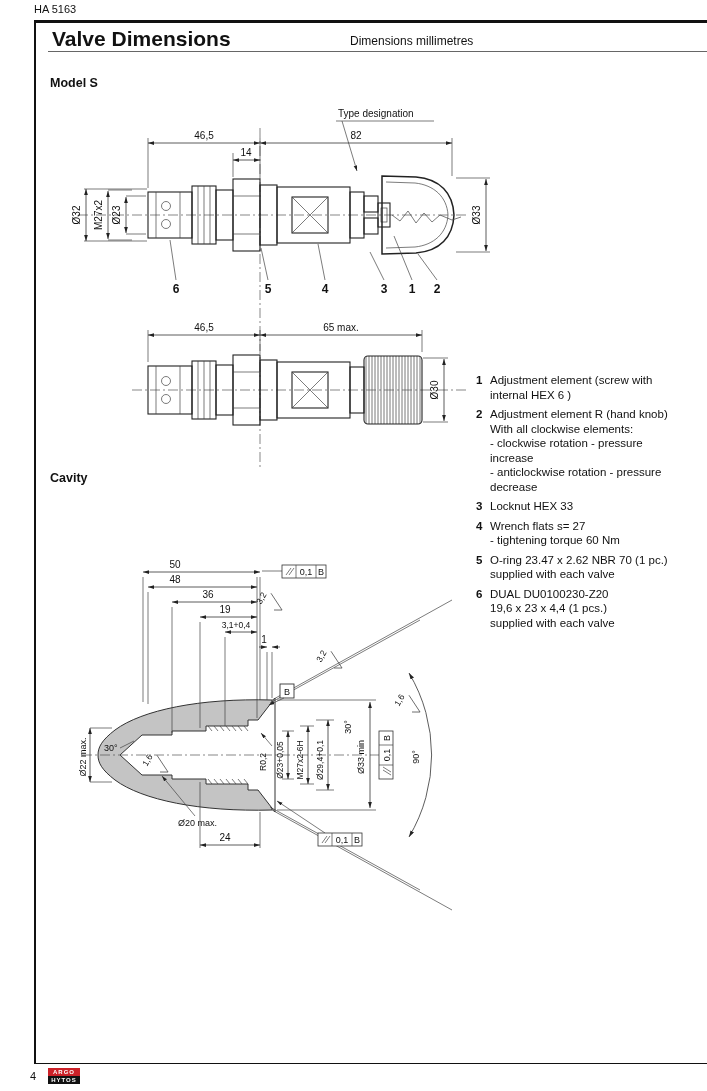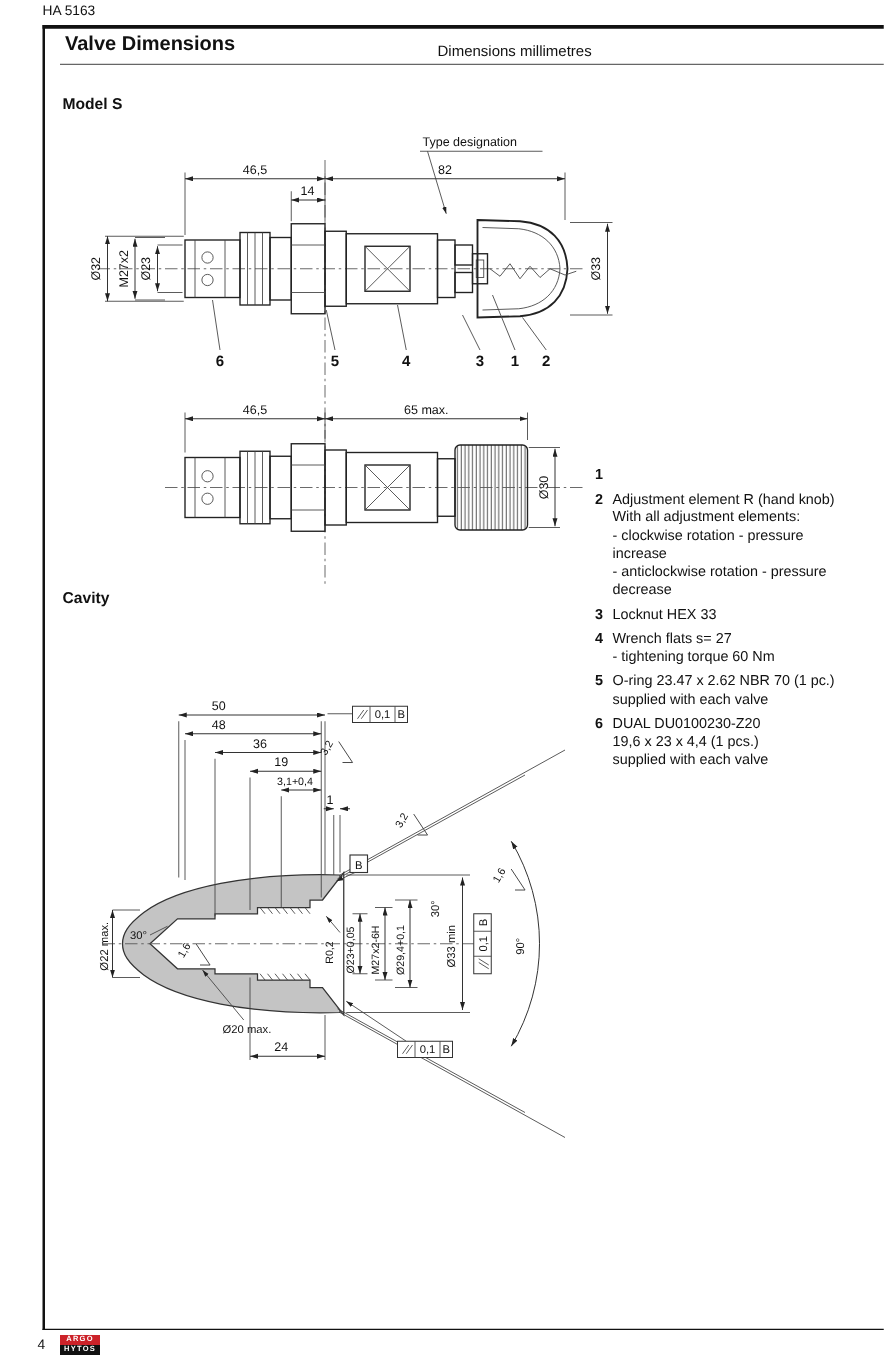--- a/index.html
+++ b/index.html
@@ -3,21 +3,21 @@
 <meta charset="utf-8">
 <style>
   html,body{margin:0;padding:0;background:#fff;}
   .page{position:relative;width:707px;height:1091px;background:#ffffff;
         font-family:"Liberation Sans",sans-serif;color:#111;overflow:hidden;margin-left:20px;}
   .abs{position:absolute;}
   .doc-number{left:14px;top:3px;font-size:11px;}
   .frame-top{left:14px;top:20px;width:679px;height:3px;background:#111;}
   .frame-left{left:14px;top:20px;width:2px;height:1044px;background:#111;}
   .frame-bottom{left:14px;top:1063px;width:679px;height:1px;background:#111;}
-  .page-title{left:32px;top:27px;font-size:16px;font-weight:bold;}
+  .page-title{left:32px;top:27px;font-size:21px;font-weight:bold;}
   .page-subtitle{left:330px;top:34px;font-size:12px;}
   .title-rule{left:28px;top:51px;width:664px;height:1px;background:#666;}
   .section-h{font-size:12.5px;font-weight:bold;text-align:center;}
   .model-s{left:30px;top:76px;}
   .cavity-h{left:30px;top:471px;}
   svg{position:absolute;left:0;}
   .svg-valve{top:0;}
   .svg-cavity{top:500px;}
   .ol{fill:none;stroke:#222;stroke-width:1.1;}
   .ol2{fill:none;stroke:#222;stroke-width:1.5;}
@@ -277,26 +277,30 @@
       <rect x="298" y="833" width="44" height="13" fill="#fff" stroke="#333" stroke-width="0.8"></rect>
       <path class="thin" d="M312,833 V846 M332,833 V846 M302,843 L307,836 M305,843 L310,836"></path>
       <text x="322" y="842.5" text-anchor="middle" class="dtxt9">0,1</text>
       <text x="337" y="842.5" text-anchor="middle" class="dtxt9">B</text>
     </g>
   </svg>
 
   <div class="abs legend">
     <div class="legend-item">
       <span class="num">1</span>
+      <div class="lines">
+        <div>Adjustment element (screw with</div>
+        <div>internal HEX 6 )</div>
+      </div>
     </div>
     <div class="legend-item">
       <span class="num">2</span>
       <div class="lines">
         <div>Adjustment element R (hand knob)</div>
-        <div>With all adjustment elements:</div>
+        <div>With all clockwise elements:</div>
         <div>- clockwise rotation - pressure</div>
         <div>increase</div>
         <div>- anticlockwise rotation - pressure</div>
         <div>decrease</div>
       </div>
     </div>
     <div class="legend-item">
       <span class="num">3</span>
       <div class="lines">
         <div>Locknut HEX 33</div>

